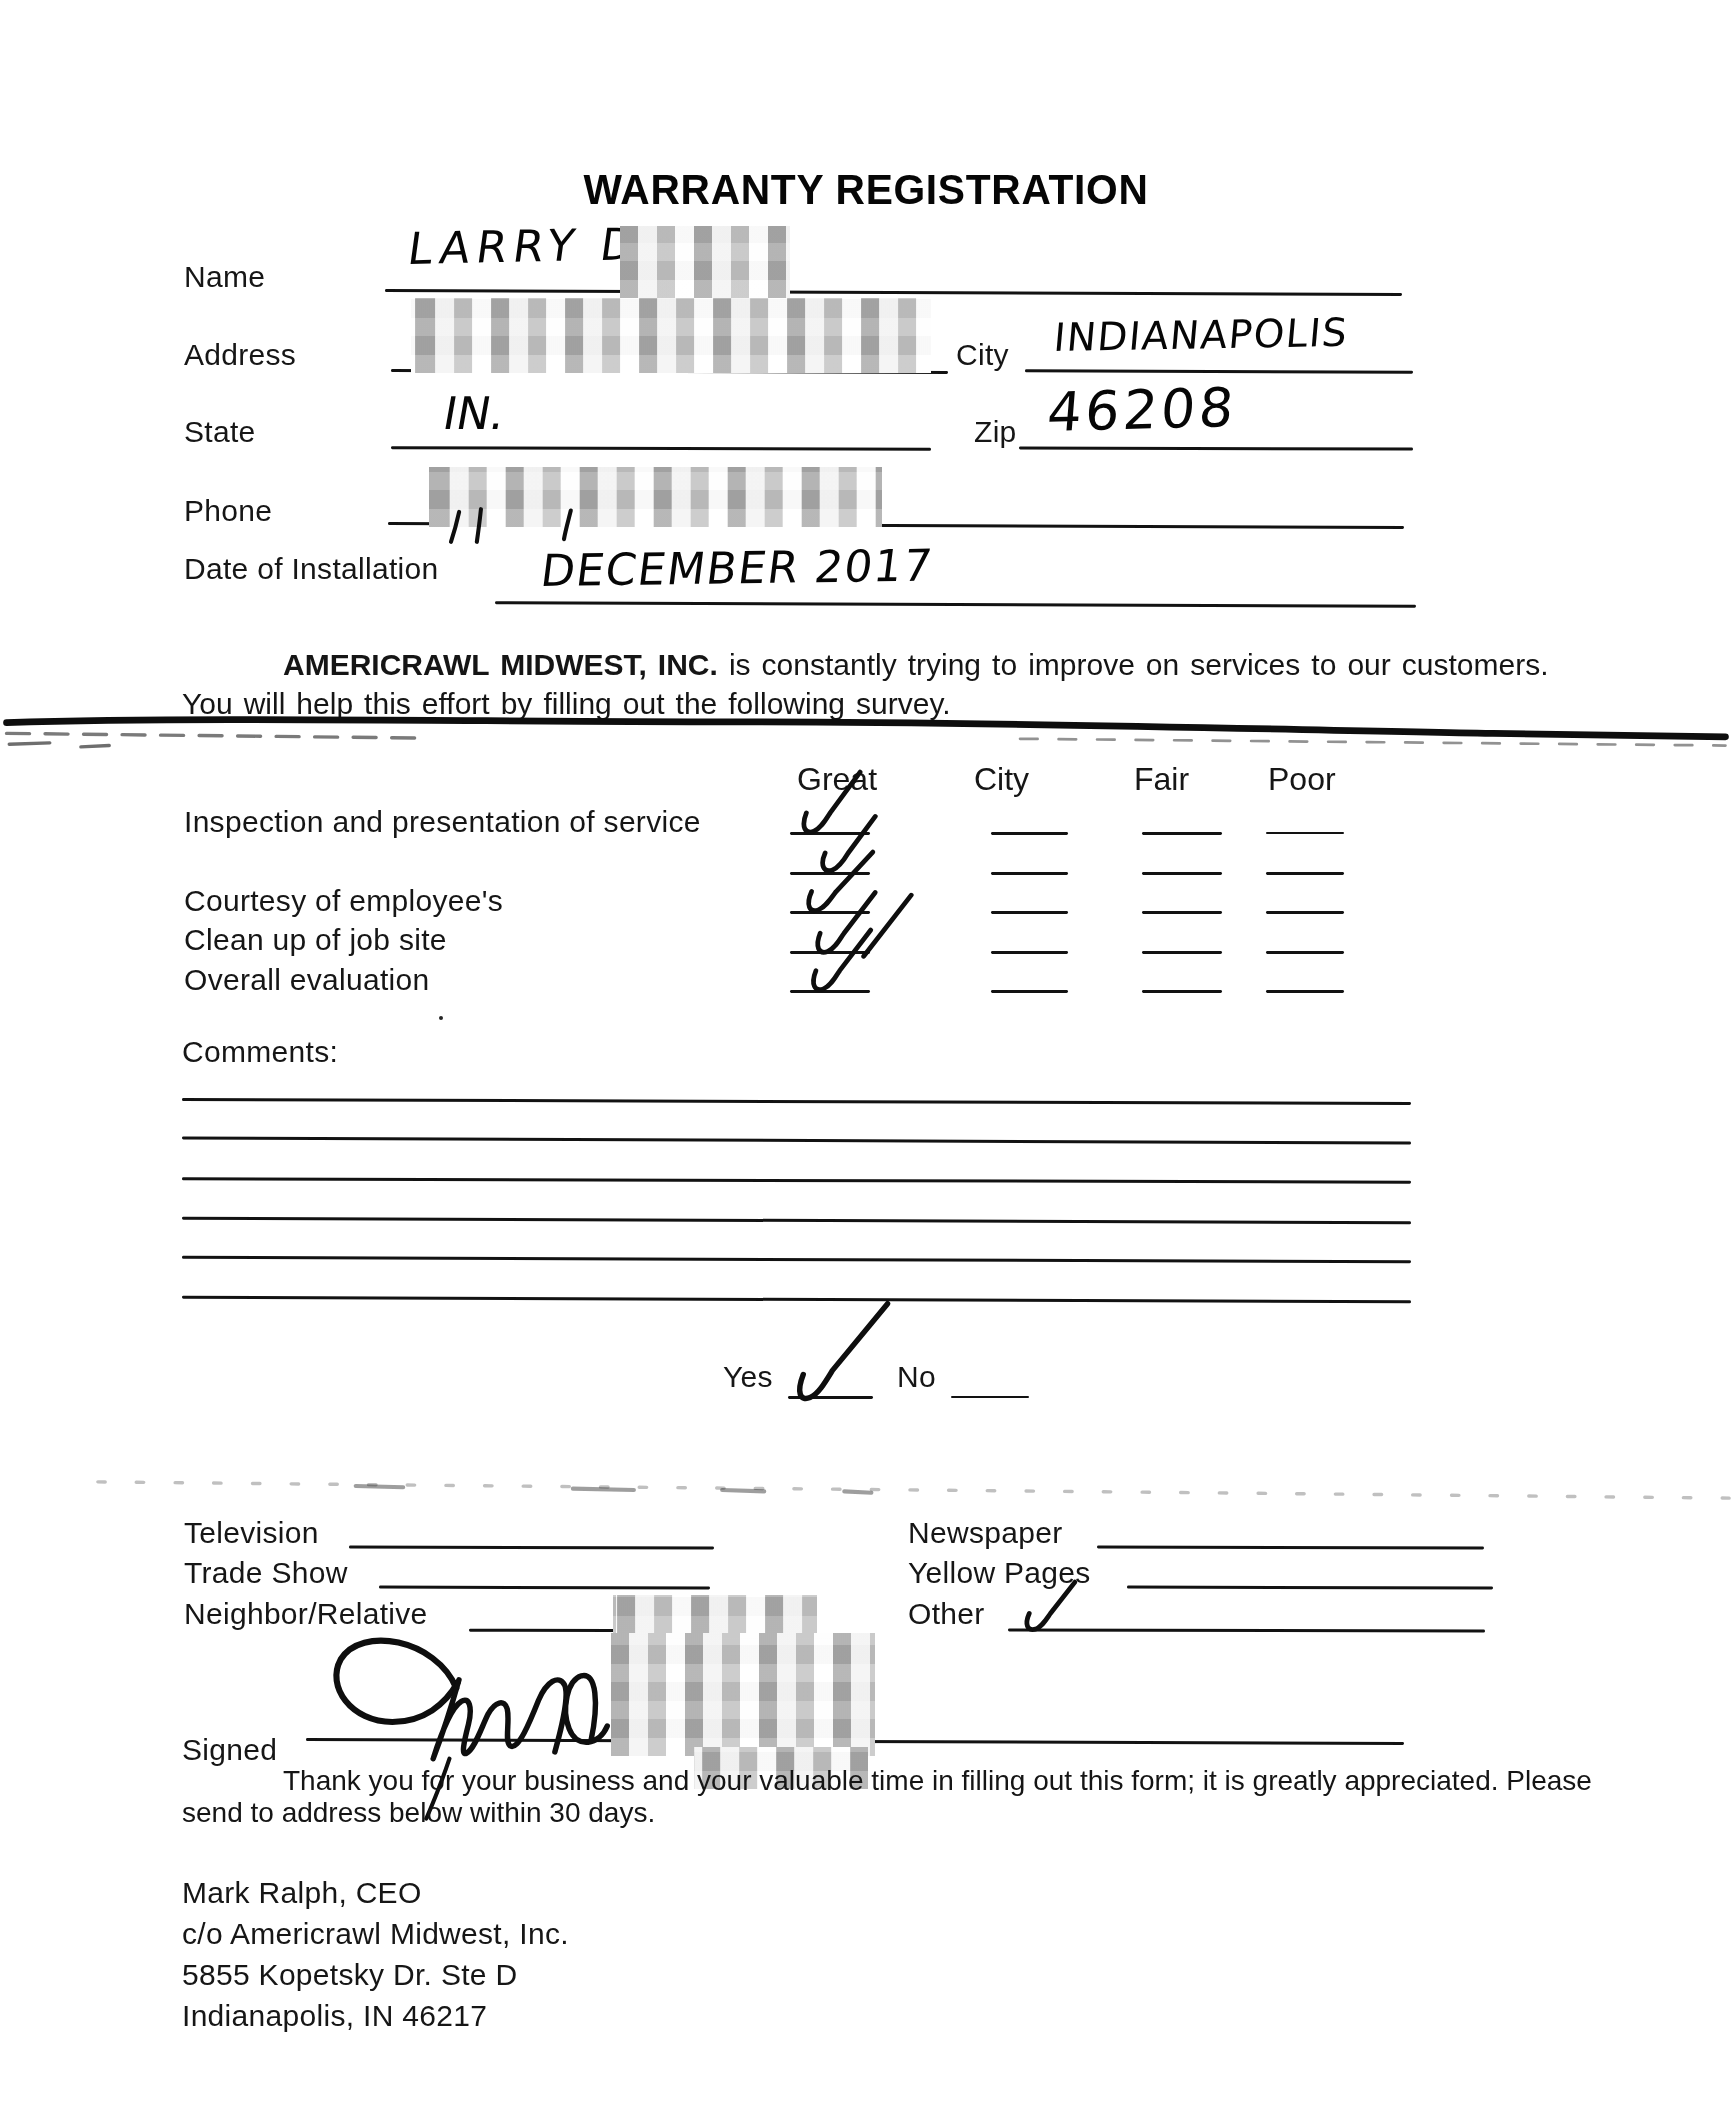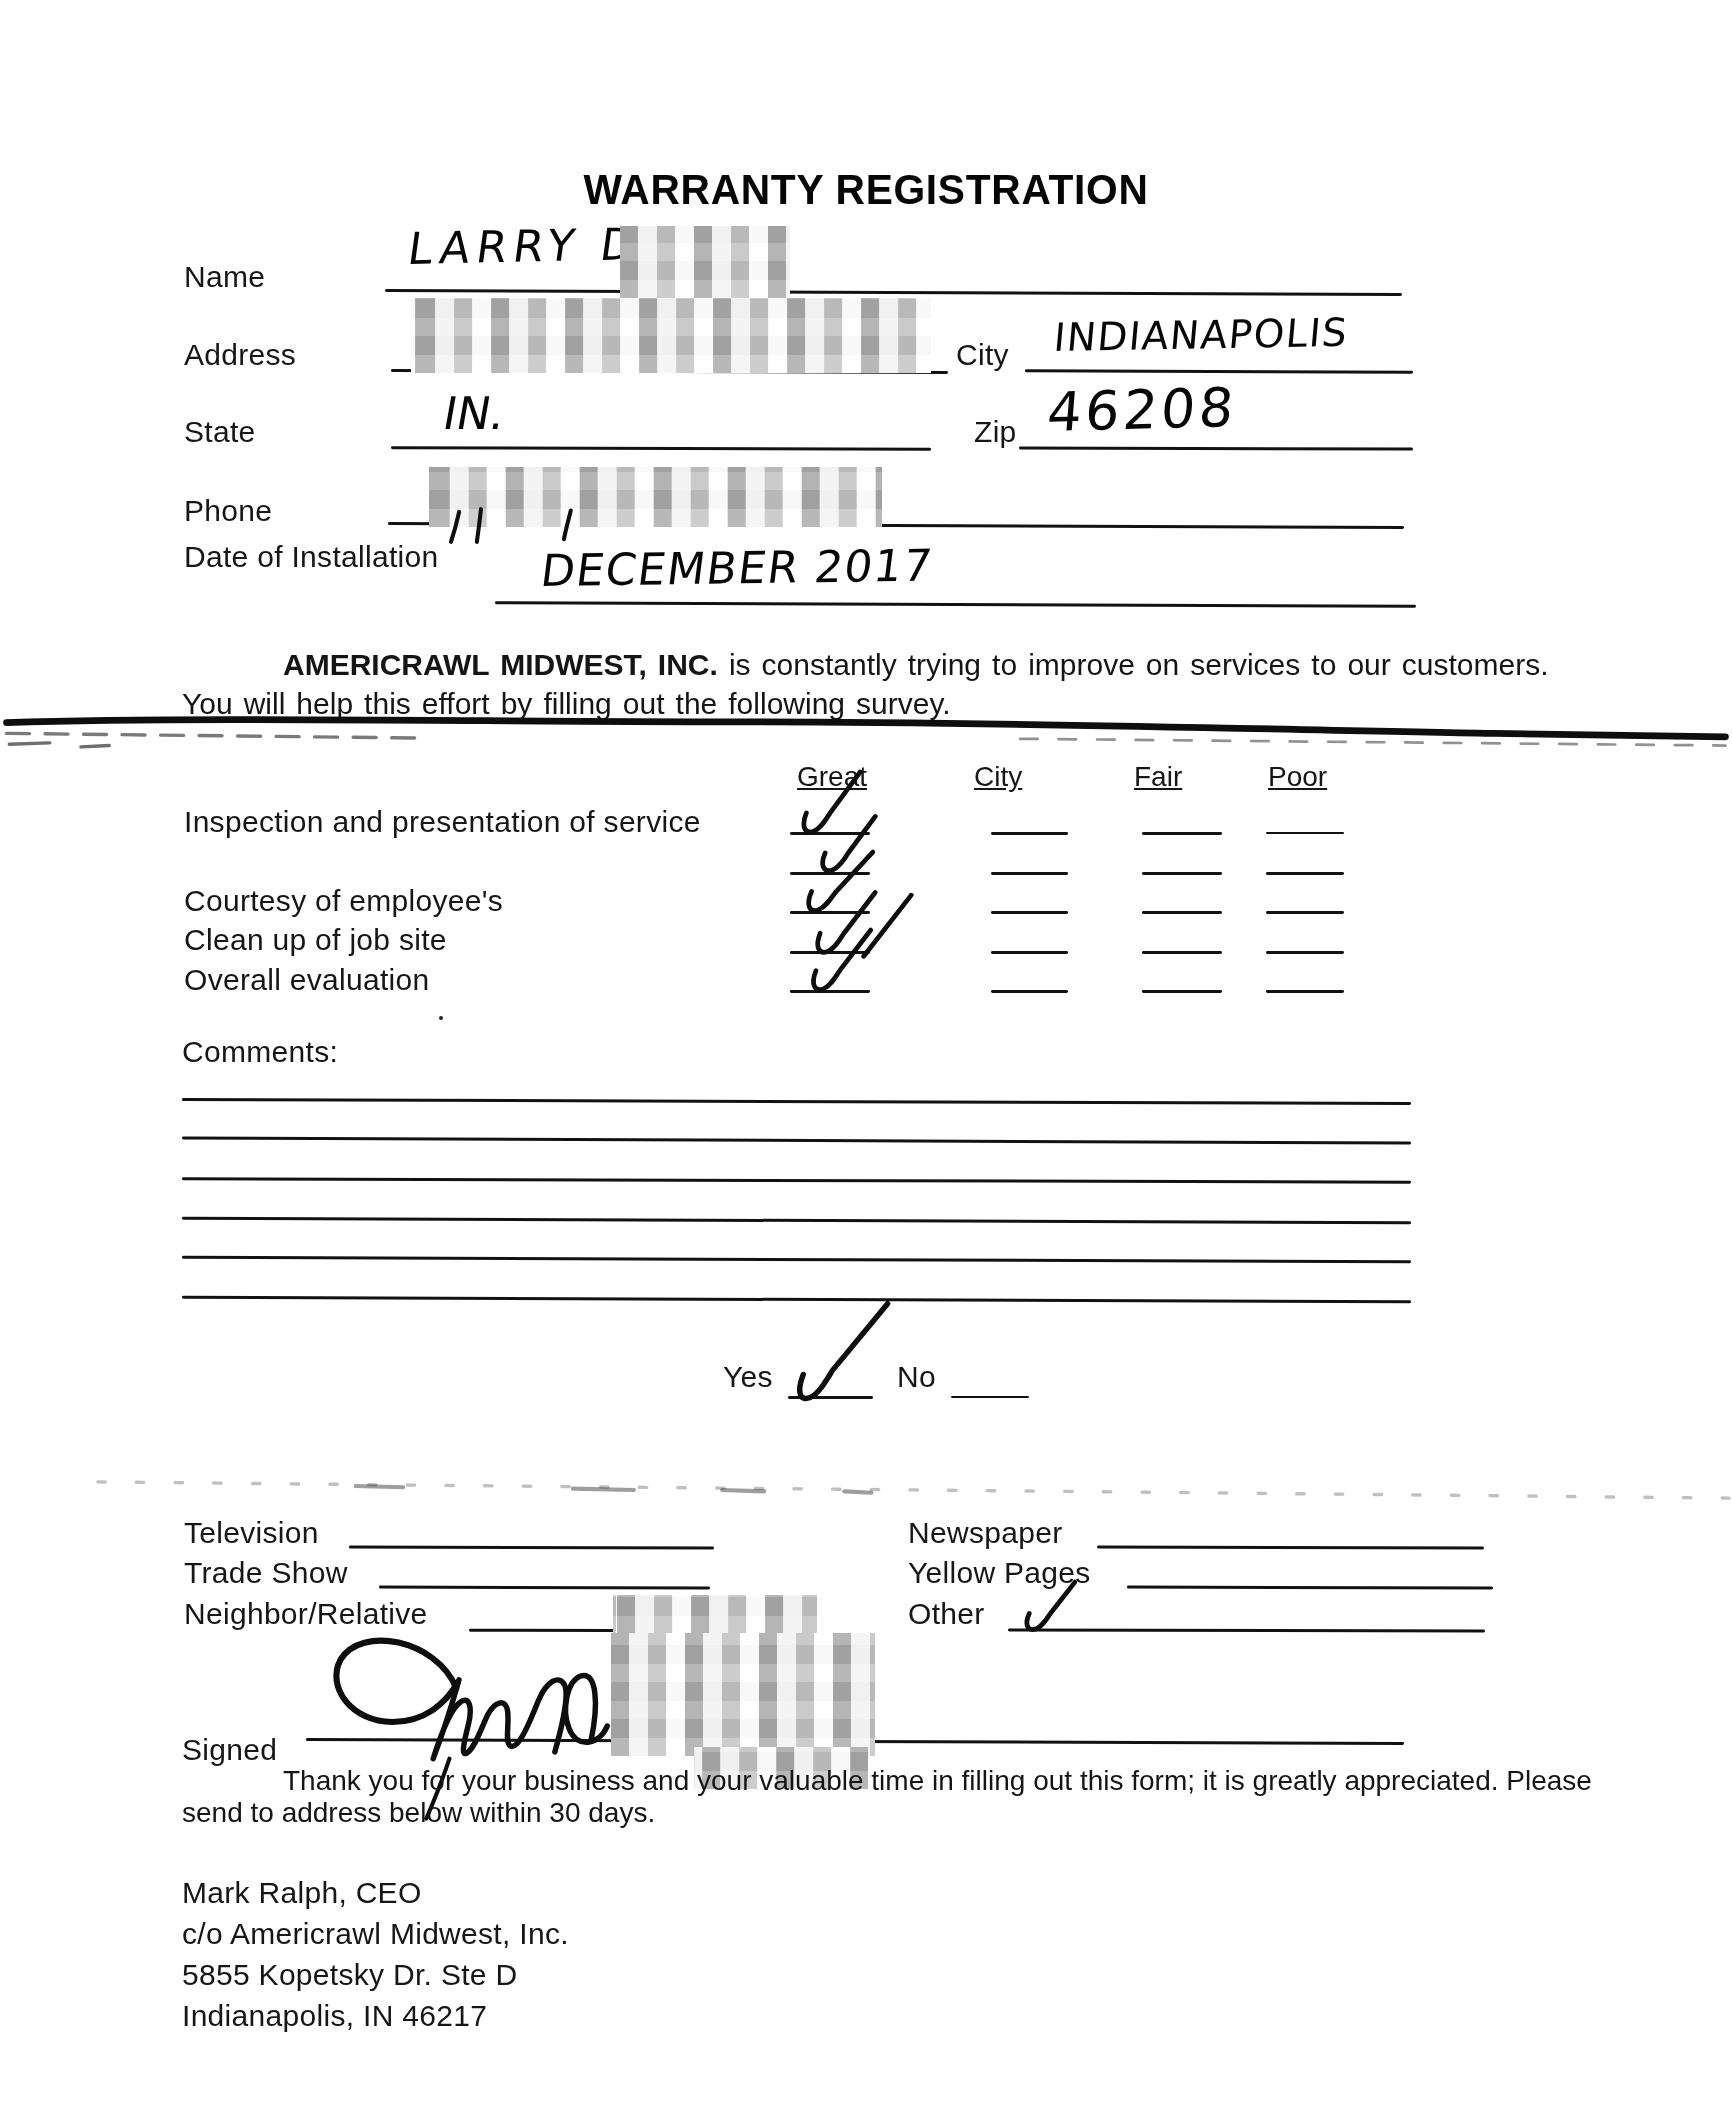--- a/index.html
+++ b/index.html
@@ -2,21 +2,21 @@
 <html style="font-size:11px"><head>
 <meta charset="utf-8">
 <style>
   html,body{margin:0;padding:0;background:#ffffff;}
   .sheet{
     position:relative;width:1732px;height:2108px;background:#ffffff;overflow:hidden;
     font-family:"Liberation Sans","DejaVu Sans",sans-serif;color:#1c1c1c;
   }
   .scanwrap{position:absolute;inset:0;filter:contrast(1.06) blur(0.2px);}
   .lbl{position:absolute;font-size:30px;white-space:nowrap;letter-spacing:0.3px;}
-  .hdr{position:absolute;font-size:28px;white-space:nowrap;text-decoration:underline;}
+  .hdr{position:absolute;font-size:32px;white-space:nowrap;}
   .line{position:absolute;height:2.7px;background:#181818;border-radius:1.4px;}
   .title{
     position:absolute;left:0;top:166px;width:1732px;text-align:center;
     font-size:42px;font-weight:bold;letter-spacing:0.7px;transform:scaleX(.97);color:#0d0d0d;
   }
   .para{position:absolute;font-size:30px;line-height:39px;color:#1b1b1b;}
   .hand{
     position:absolute;color:#0d0d0d;font-family:"DejaVu Sans",sans-serif;white-space:nowrap;
     transform-origin:left bottom;
   }
@@ -59,21 +59,21 @@
 
   <div class="lbl" style="left:184px;top:494px">Phone</div>
   <div class="line" style="left:388px;top:524px;width:1016px;transform:rotate(.22deg)"></div>
   <div class="pix" style="left:429px;top:467px;width:453px;height:60px;background-position:2.7px 7.5px,0 0"></div>
   <svg class="chk" style="left:436px;top:505px" width="177" height="41" viewBox="0 0 260 60">
     <path d="M34,10 C30,28 26,42 22,54" stroke-width="6"></path>
     <path d="M66,6 C64,26 62,40 60,54" stroke-width="6"></path>
     <path d="M198,8 C194,24 190,38 188,50" stroke-width="6"></path>
   </svg>
 
-  <div class="lbl" style="left:184px;top:540px">Date of Installation</div>
+  <div class="lbl" style="left:184px;top:552px">Date of Installation</div>
   <div class="line" style="left:495px;top:603px;width:921px;transform:rotate(.22deg)"></div>
   <div class="hand" style="left:538px;top:545px;font-size:44px;letter-spacing:1.4px;transform:skewX(-8deg) rotate(-.8deg)">DECEMBER 2017</div>
 
   <div class="para" style="left:182px;top:645px;width:1392px;text-indent:101px;word-spacing:2.7px"><b>AMERICRAWL MIDWEST, INC.</b><span> is constantly trying to improve on services to our customers. You will help this effort by filling out the following survey.</span></div>
 
   <svg class="chk" style="left:0;top:705px" width="1732" height="50" viewBox="0 0 2544 74">
     <path d="M0,26 C300,17 700,25 1100,25 C1500,25 1900,37 2200,42 L2544,47" stroke-width="10"></path>
     <path d="M0,42 L620,49" stroke-width="5" stroke-dasharray="34 23" opacity=".55"></path>
     <path d="M1500,50 L2544,60" stroke-width="4" stroke-dasharray="26 31" opacity=".45"></path>
     <path d="M4,58 l60,-2 M110,62 l42,-2" stroke-width="5" opacity=".6"></path>

